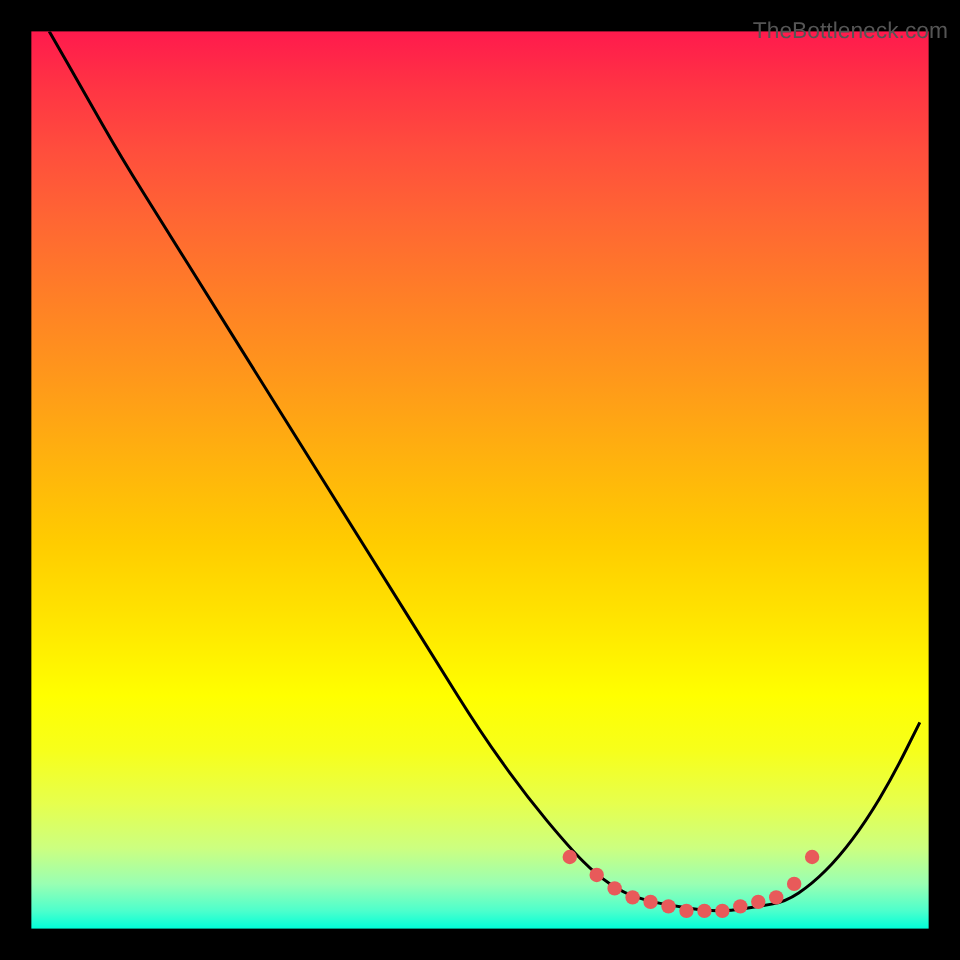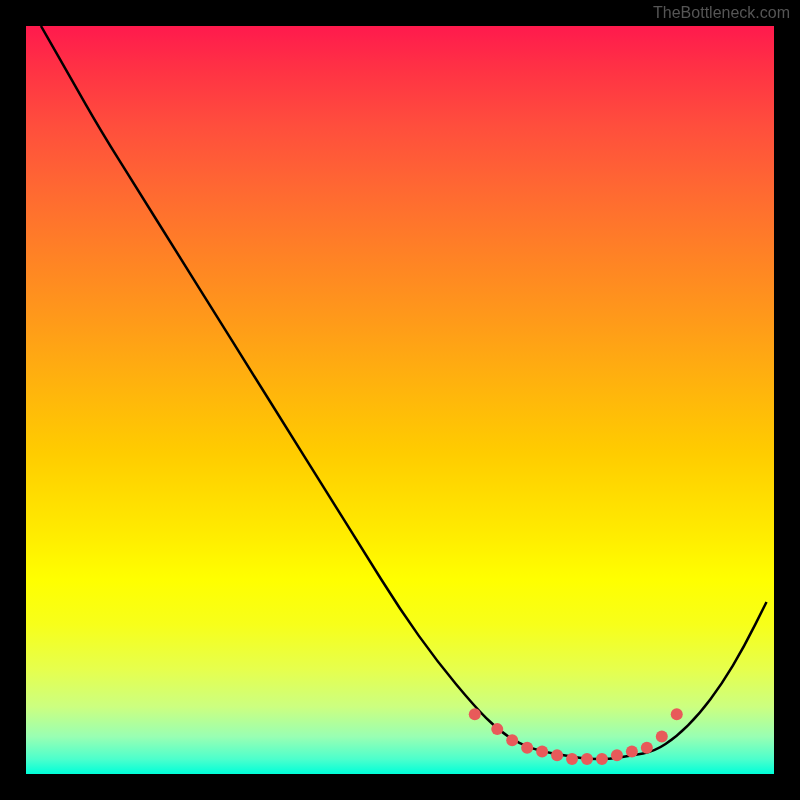--- a/index.html
+++ b/index.html
@@ -9,24 +9,24 @@
     }
     body {
       width: 800px;
       height: 800px;
       background: #000;
       position: relative;
       font-family: Arial, sans-serif;
     }
     .watermark {
       position: absolute;
-      top: 4px;
+      top: 16px;
       right: 10px;
       color: #555;
-      font-size: 16px;
+      font-size: 19px;
       font-weight: 500;
       z-index: 10;
     }
     .chart-container {
       position: absolute;
       top: 26px;
       left: 26px;
       width: 748px;
       height: 748px;
       overflow: hidden;

